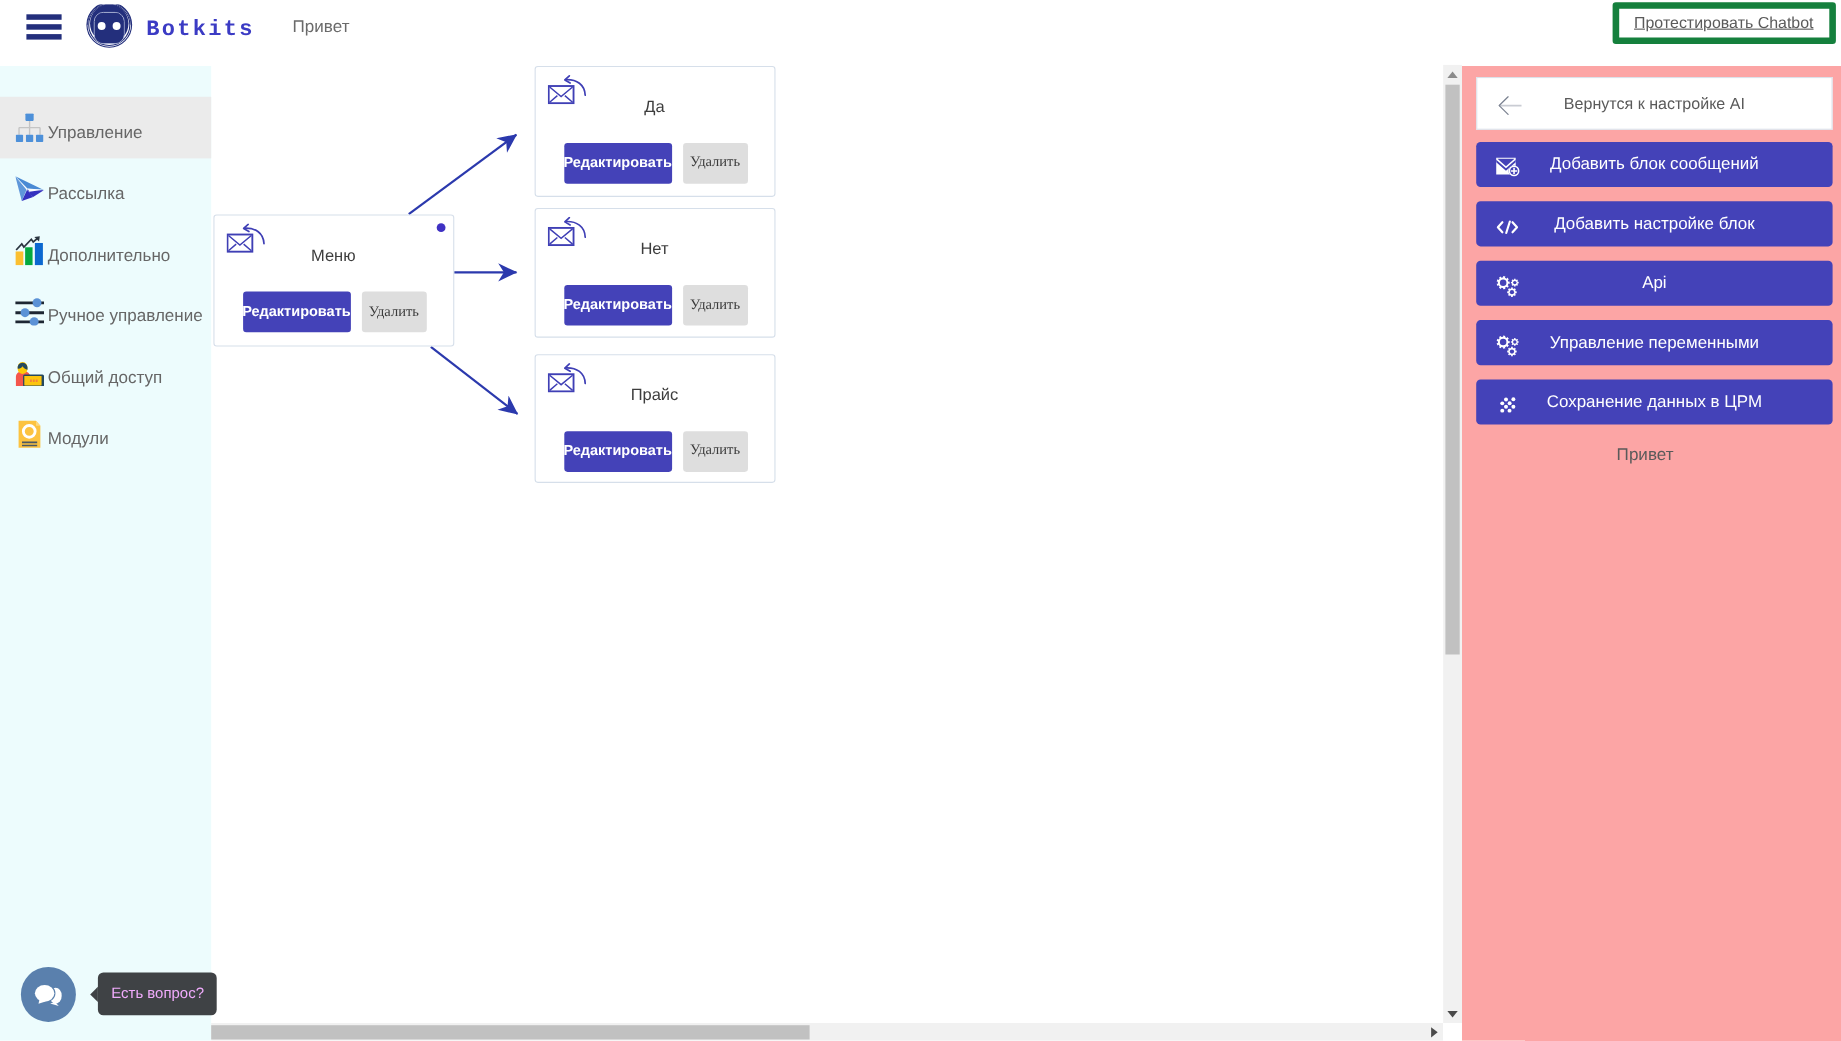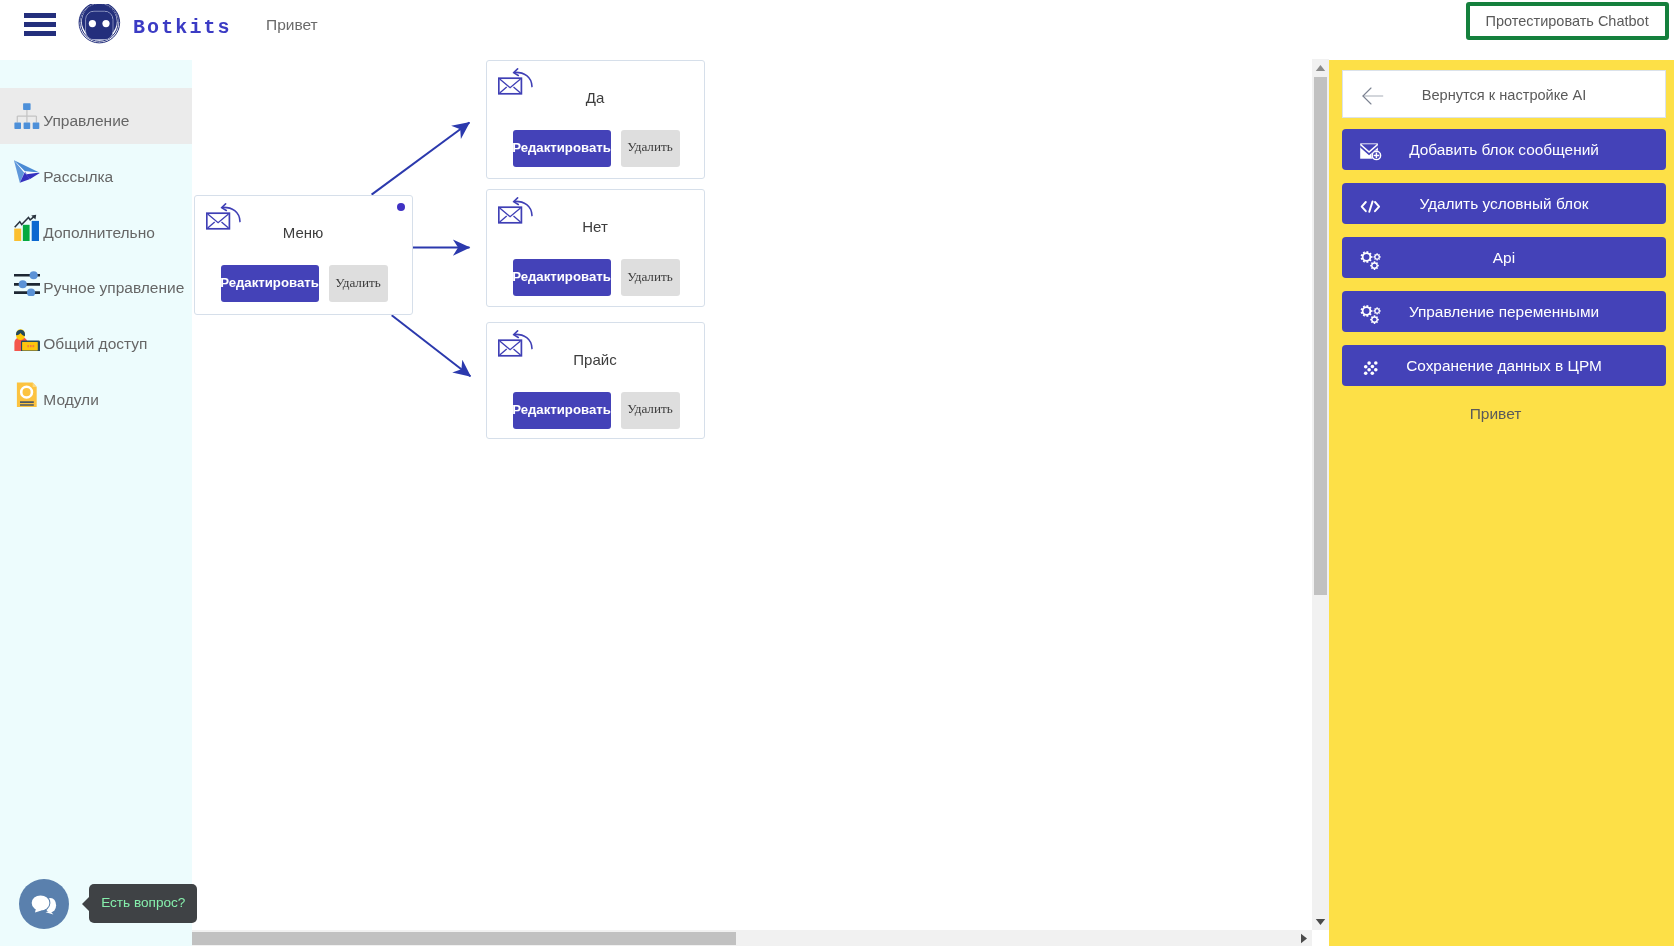--- a/index.html
+++ b/index.html
@@ -19,23 +19,23 @@
   }
   .hamburger { position:absolute; left:24px; top:12.8px; width:32.4px; height:23.3px; cursor:pointer; }
   .hamburger span { display:block; width:32.4px; height:5.1px; background:#232f7c; margin-bottom:4px;}
   .hamburger span:last-child{margin-bottom:0;}
   .logo-mark { position:absolute; left:78.3px; top:4px; width:46px; height:46px; line-height:0;}
   .logo-text { position:absolute; left:133px; top:17.5px; font-family:"Liberation Mono", monospace;
     font-size:20px; font-weight:bold; color:#3b3bc4; letter-spacing:2.1px; line-height:20px;text-align:center;}
   .hdr-hello { position:absolute; left:266px; top:16px; font-size:15.5px; color:#6a6a6a; line-height:18px;}
   .test-btn {
     position:absolute; left:1465.6px; top:1.6px; width:203px; height:38.5px;
-    border:4px solid #15803d; background:#fff; border-radius:3px;
+    border:6px solid #15803d; background:#fff; border-radius:3px;
     font-size:14.5px; color:#5a5a5a; display:flex; align-items:center; justify-content:center;
-    cursor:pointer; font-family:"Liberation Sans", sans-serif;
+    cursor:pointer; font-family:"Liberation Sans", sans-serif;text-decoration:underline;
   }
   
   .sidebar { position:absolute; left:0; top:59.8px; width:192px; height:886.2px; background:#edfcfd; z-index:15;
      padding-top:28.6px;}
   .side-item { position:relative; height:55.7px; display:flex; align-items:center; padding-left:14.3px; cursor:pointer;}
   .side-item.active { background:#ebebeb; }
   .side-item .ico { width:25px; height:25px; margin-right:4px; flex:0 0 25px; line-height:0; position:relative; top:-1px;}
   .side-item .lbl { font-size:15.5px; color:#666666; white-space:nowrap; position:relative; top:5px;}
   
   .canvas { position:absolute; left:192px; top:58px; width:1128px; height:888px; background:#fff; overflow:hidden;}
@@ -45,33 +45,33 @@
   }
   .node .env { position:absolute; left:11px; top:7px; width:36px; height:27px; line-height:0;}
   .node .dot { position:absolute; right:6.4px; top:6.7px; width:8.5px; height:8.5px; border-radius:50%; background:#3f31c3;}
   .node .title { position:absolute; left:0; top:28px; width:100%; text-align:center; font-size:15px; color:#3d3d3d; }
   .node .btns { position:absolute; left:26px; top:69px; display:flex; gap:10px; }
   .btn-edit { background:#4442b8; color:#fff; border-radius:3px; font-size:13.2px; height:37px; width:98px;
      display:flex; align-items:center; justify-content:center; cursor:pointer; padding-bottom:2px;font-weight:bold;}
   .btn-del { background:#dedede; color:#3c3c3c; border-radius:3px; font-size:13.2px; height:37px; width:59px;
      display:flex; align-items:center; justify-content:center; cursor:pointer; padding-bottom:2px;font-family:Liberation Serif, serif;}
   
-  .right { position:absolute; left:1329px; top:59.8px; width:345px; height:886.2px; background:#fde047; z-index:15;}
+  .right { position:absolute; left:1329px; top:59.8px; width:345px; height:886.2px; background:#fca5a5; z-index:15;}
   .rp-back { position:absolute; left:13.3px; top:10.2px; width:323.4px; height:48.5px; background:#fff; border:1px solid #dbe2ea;
        display:flex; align-items:center; justify-content:center; font-size:14.6px; color:#5a5a5a; cursor:pointer;}
   .rp-back .bkico { position:absolute; left:18.7px; top:15.8px; line-height:0;}
   .rp-back span:last-child { position:relative; top:1px; }
   .rp-btn { position:absolute; left:13.3px; width:323.4px; height:41.4px; background:#4442b8; border-radius:4px;
        display:flex; align-items:center; cursor:pointer; color:#fff; font-size:15.4px;}
   .rp-btn .ico { position:absolute; left:18px; width:24px; height:30px; top:5.5px; line-height:0;}
   .rp-btn .lbl { width:100%; text-align:center; position:relative; top:0px;}
   .rp-hello { position:absolute; left:-6px; top:345.2px; width:345px; text-align:center; font-size:15.5px; color:#5a5a5a;}
   
   .chat-btn { position:absolute; left:19.4px; top:878.8px; width:49.8px; height:49.8px; border-radius:50%; background:#5a80ad; z-index:40; cursor:pointer; line-height:0;}
-  .chat-tip { position:absolute; left:89.3px; top:883.9px; width:108px; height:38.8px; background:#3f4245; border-radius:5px; color:#86efac;
+  .chat-tip { position:absolute; left:89.3px; top:883.9px; width:108px; height:38.8px; background:#3f4245; border-radius:5px; color:#f0abfc;
       font-size:13.6px; display:flex; align-items:center; justify-content:center; z-index:40; box-sizing:border-box; white-space:nowrap; line-height:17px; padding-bottom:2px;}
   .chat-tip:before { content:''; position:absolute; left:-7.7px; top:12.8px; width:0;height:0;
       border-top:7px solid transparent;border-bottom:7px solid transparent;border-right:7.8px solid #3f4245;}
   
   .vsb { position:absolute; left:1312px; top:59px; width:17px; height:871px; background:#f1f1f1; z-index:18;}
   .vsb .arr { position:absolute; left:0; width:17px; height:17px; display:flex; align-items:center; justify-content:center;}
   .vsb .arr.up { top:0; }
   .vsb .arr.dn { bottom:0; }
   .vsb .thumb { position:absolute; left:2px; top:18px; width:13px; height:518px; background:#c1c1c1; }
   .hsb { position:absolute; left:192px; top:930px; width:1120px; height:16px; background:#f1f1f1; z-index:18;}
@@ -278,21 +278,21 @@
           <circle cx="16.4" cy="21.4" r="5.0" fill="#4442b8"></circle>
           <circle cx="16.4" cy="21.4" r="4.2" fill="none" stroke="#fff" stroke-width="1.45"></circle>
           <path d="M16.4 18.6 V24.2 M13.6 21.4 H19.2" stroke="#fff" stroke-width="1.45" stroke-linecap="butt"></path>
         </svg></span>
       <span class="lbl">Добавить блок сообщений</span>
     </div>
     <div class="rp-btn" style="top:123.2px">
       <span class="ico"><svg viewBox="0 0 24 30" width="24" height="30">
           <path d="M5.8 14.0 L1.7 18.6 L5.8 23.2 M15.0 14.0 L19.1 18.6 L15.0 23.2 M12.6 13.4 L9.3 23.8" stroke="#fff" stroke-width="1.95" fill="none" stroke-linecap="round" stroke-linejoin="round"></path>
         </svg></span>
-      <span class="lbl">Удалить условный блок</span>
+      <span class="lbl">Добавить настройке блок</span>
     </div>
     <div class="rp-btn" style="top:177.2px">
       <span class="ico"><svg viewBox="0 0 24 30" width="24" height="30">
           <g fill="#fff">
             <path d="M12.40 13.92 L12.40 16.08 L11.28 15.81 L10.68 17.45 L11.72 17.96 L10.32 19.62 L9.64 18.69 L8.13 19.57 L8.59 20.62 L6.46 21.00 L6.53 19.85 L4.81 19.55 L4.49 20.65 L2.61 19.57 L3.41 18.74 L2.28 17.40 L1.32 18.04 L0.58 16.00 L1.73 15.88 L1.73 14.12 L0.58 14.00 L1.32 11.96 L2.28 12.60 L3.41 11.26 L2.61 10.43 L4.49 9.35 L4.81 10.45 L6.53 10.15 L6.46 9.00 L8.59 9.38 L8.13 10.43 L9.64 11.31 L10.32 10.38 L11.72 12.04 L10.68 12.55 L11.28 14.19 Z"></path>
             <path d="M20.63 14.17 L20.63 15.63 L19.90 15.43 L19.46 16.50 L20.11 16.88 L19.08 17.91 L18.70 17.26 L17.63 17.70 L17.83 18.43 L16.37 18.43 L16.57 17.70 L15.50 17.26 L15.12 17.91 L14.09 16.88 L14.74 16.50 L14.30 15.43 L13.57 15.63 L13.57 14.17 L14.30 14.37 L14.74 13.30 L14.09 12.92 L15.12 11.89 L15.50 12.54 L16.57 12.10 L16.37 11.37 L17.83 11.37 L17.63 12.10 L18.70 12.54 L19.08 11.89 L20.11 12.92 L19.46 13.30 L19.90 14.37 Z"></path>
             <path d="M18.81 22.71 L18.81 24.49 L17.94 24.26 L17.39 25.57 L18.18 26.02 L16.92 27.28 L16.47 26.49 L15.16 27.04 L15.39 27.91 L13.61 27.91 L13.84 27.04 L12.53 26.49 L12.08 27.28 L10.82 26.02 L11.61 25.57 L11.06 24.26 L10.19 24.49 L10.19 22.71 L11.06 22.94 L11.61 21.63 L10.82 21.18 L12.08 19.92 L12.53 20.71 L13.84 20.16 L13.61 19.29 L15.39 19.29 L15.16 20.16 L16.47 20.71 L16.92 19.92 L18.18 21.18 L17.39 21.63 L17.94 22.94 Z"></path>
           </g>
           <circle cx="6.5" cy="15.0" r="2.95" fill="#4442b8"></circle>
           <circle cx="17.1" cy="14.9" r="1.55" fill="#4442b8"></circle>

